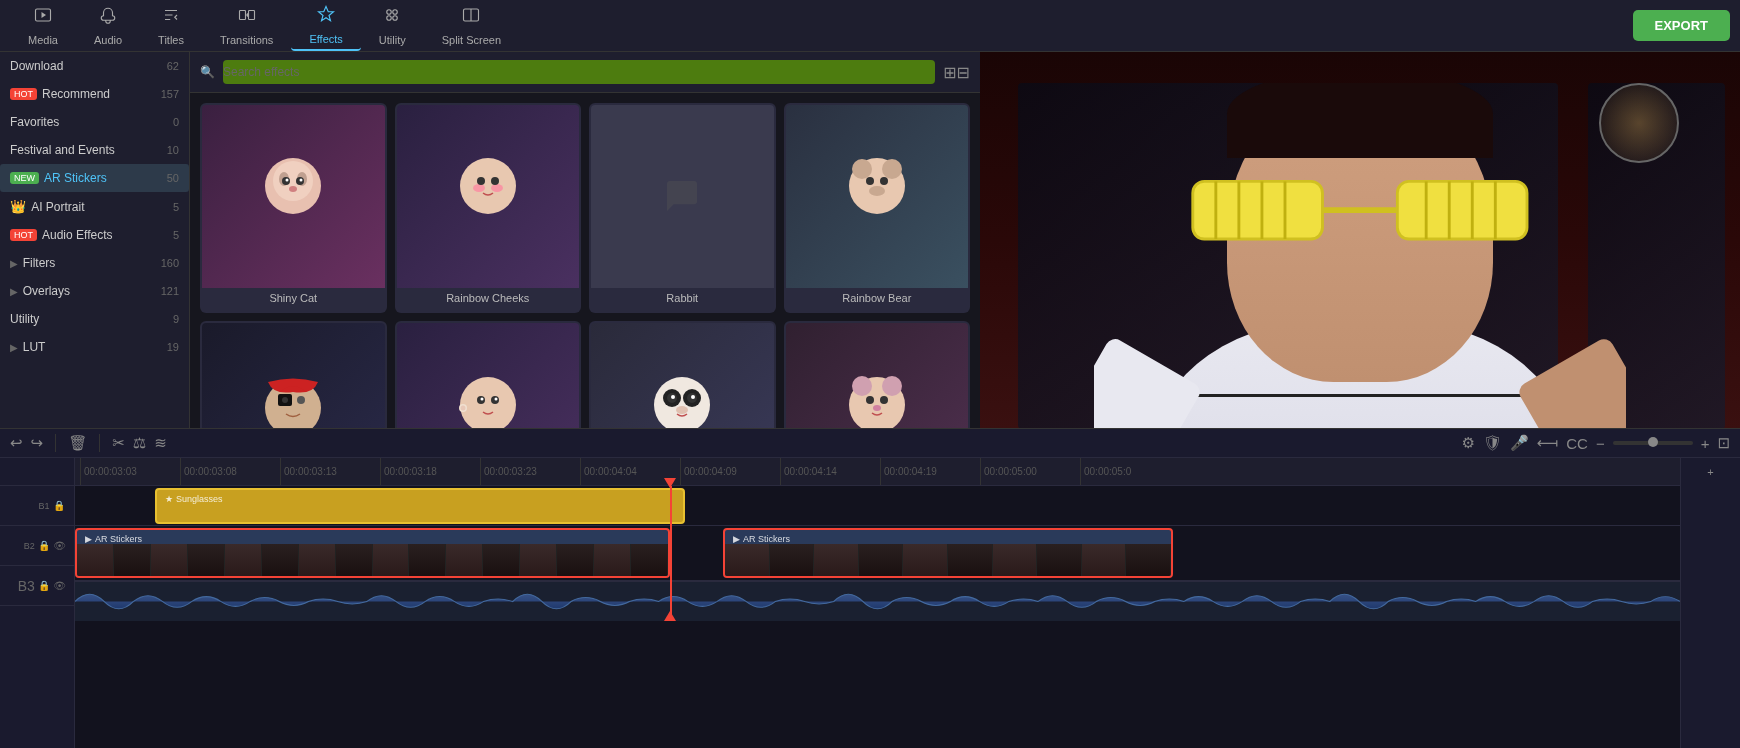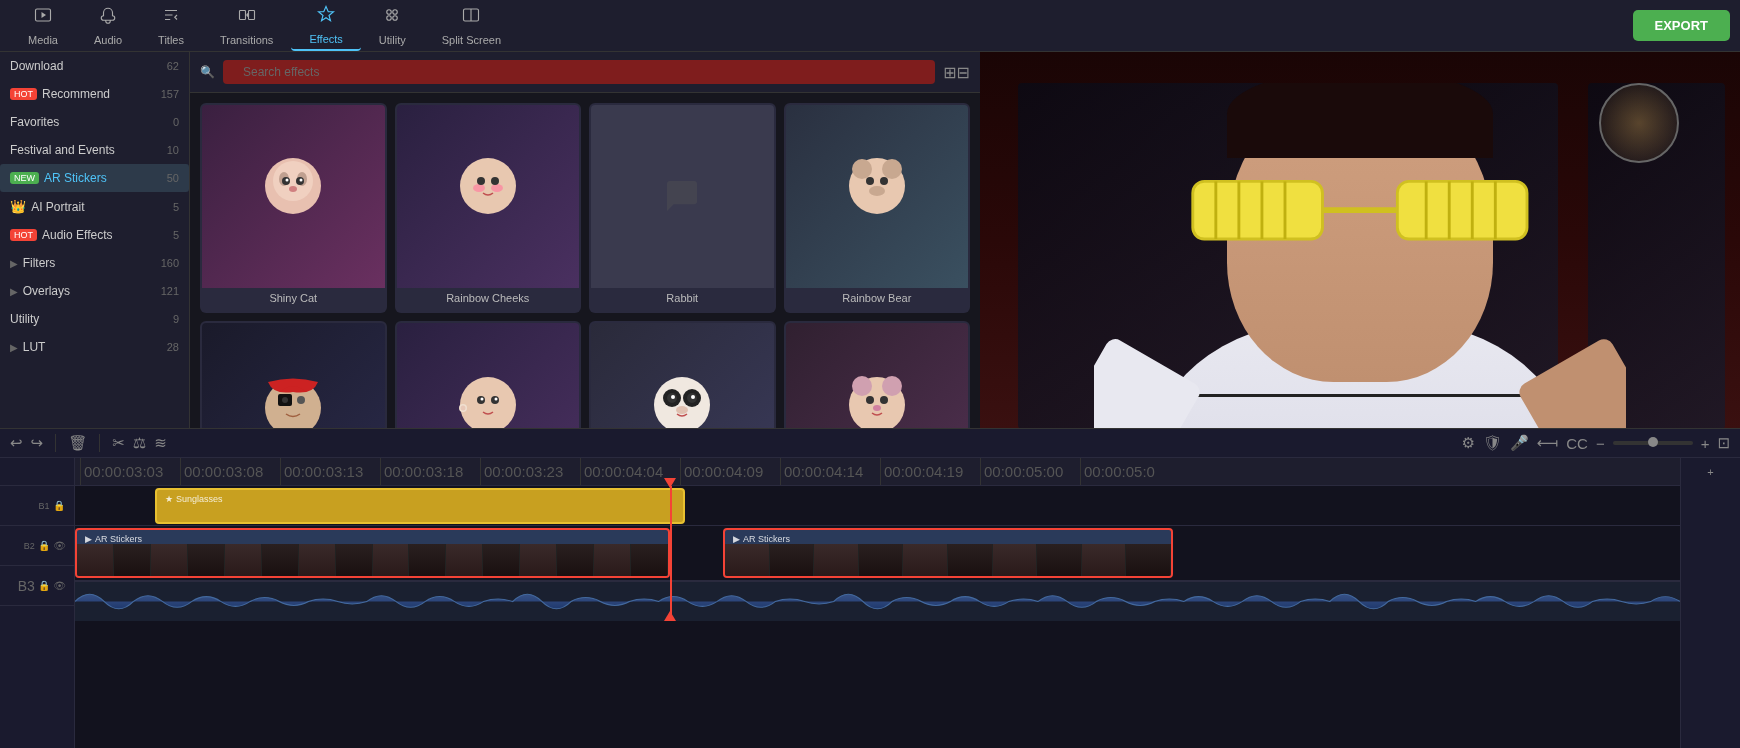--- a/index.html
+++ b/index.html
@@ -22,21 +22,21 @@
     .sidebar-item.active { background: #2d3a4a; color: #4fc3f7; }
     .sidebar-item .label { flex: 1; font-size: 12px; }
     .sidebar-item .count { font-size: 11px; color: #666; }
     .badge-new { background: #4caf50; color: white; font-size: 9px; padding: 1px 4px; border-radius: 3px; }
     .badge-hot { background: #f44336; color: white; font-size: 9px; padding: 1px 4px; border-radius: 3px; }
     .badge-crown { color: #ffd700; font-size: 13px; }
 
     
     .center-panel { width: 790px; background: #16161e; flex-shrink: 0; display: flex; flex-direction: column; }
     .search-bar { display: flex; align-items: center; padding: 8px 10px; background: #1e1e2e; border-bottom: 1px solid #333; gap: 8px; }
-    .search-bar input { flex: 1; background: #7f1d1d; border: none; color: #ccc; padding: 5px 20px; border-radius: 4px; font-size: 12px; outline: none; }
+    .search-bar input { flex: 1; background: #4d7c0f; border: none; color: #ccc; padding: 5px 0; border-radius: 4px; font-size: 12px; outline: none; }
     .search-bar input::placeholder { color: #666; }
     .grid-toggle { cursor: pointer; color: #888; font-size: 16px; }
 
     .effects-grid { display: grid; grid-template-columns: repeat(4, 1fr); gap: 8px; padding: 10px; overflow-y: auto; flex: 1; }
     .effect-card { background: #2a2a3e; border-radius: 6px; overflow: hidden; cursor: pointer; border: 2px solid transparent; position: relative; }
     .effect-card.selected { border-color: #4fc3f7; }
     .effect-card .thumb { width: 100%; aspect-ratio: 1; background: #3a3a4e; display: flex; align-items: center; justify-content: center; overflow: hidden; }
     .effect-card .name { padding: 4px 6px; font-size: 11px; color: #bbb; text-align: center; }
     .download-icon { position: absolute; bottom: 22px; right: 6px; color: #4fc3f7; font-size: 13px; }
 
@@ -65,21 +65,21 @@
     .tl-separator { width: 1px; height: 18px; background: #333; margin: 0 4px; }
 
     .timeline-body { display: flex; flex: 1; overflow: hidden; }
     .track-labels { width: 75px; background: #1a1a2e; border-right: 1px solid #2a2a3e; flex-shrink: 0; }
     .track-label { height: 40px; display: flex; align-items: center; justify-content: flex-end; padding-right: 8px; gap: 4px; color: #666; font-size: 10px; border-bottom: 1px solid #2a2a3e; }
     .track-label .icons { display: flex; gap: 2px; }
 
     .timeline-tracks { flex: 1; overflow-x: auto; overflow-y: hidden; position: relative; }
     .time-ruler { height: 28px; background: #1e1e2e; border-bottom: 1px solid #2a2a3e; display: flex; align-items: center; padding: 0 5px; font-size: 9px; color: #555; overflow: hidden; position: relative; }
     .ruler-marks { display: flex; gap: 0; width: 100%; }
-    .ruler-mark { min-width: 100px; text-align: right; padding-left: 3px; border-left: 1px solid #333; height: 28px; display: flex; align-items: center; font-size: 15px; }
+    .ruler-mark { min-width: 100px; text-align: right; padding-left: 3px; border-left: 1px solid #333; height: 28px; display: flex; align-items: center; font-size: 10px; }
 
     .tracks-area { position: relative; }
     .track-row { height: 40px; border-bottom: 1px solid #2a2a3e; position: relative; display: flex; align-items: center; }
     .track-clip { position: absolute; height: 36px; top: 2px; border-radius: 4px; overflow: hidden; display: flex; align-items: center; font-size: 10px; color: #fff; }
     .track-clip.golden { background: #c8a020; border: 2px solid #e8c030; }
     .track-clip.video { background: #2a3a5a; border: 2px solid #f44336; }
     .track-clip.video.selected { border-color: #f44336; }
 
     .playhead { position: absolute; top: 0; bottom: 0; width: 2px; background: #f44336; z-index: 10; }
     .playhead-top { position: absolute; top: -8px; left: -6px; width: 0; height: 0; border-left: 6px solid transparent; border-right: 6px solid transparent; border-top: 10px solid #f44336; }
@@ -207,21 +207,21 @@
       <span class="label">Overlays</span>
       <span class="count">121</span>
     </div>
     <div class="sidebar-item">
       <span class="label">Utility</span>
       <span class="count">9</span>
     </div>
     <div class="sidebar-item">
       <span style="color:#666;font-size:10px">▶</span>
       <span class="label">LUT</span>
-      <span class="count">28</span>
+      <span class="count">19</span>
     </div>
   </div>
 
   <div class="center-panel">
     <div class="search-bar">
       <span style="color:#666">🔍</span>
       <input type="text" placeholder="Search effects" style="">
       <span class="grid-toggle">⊞⊟</span>
     </div>
     <div class="effects-grid">

